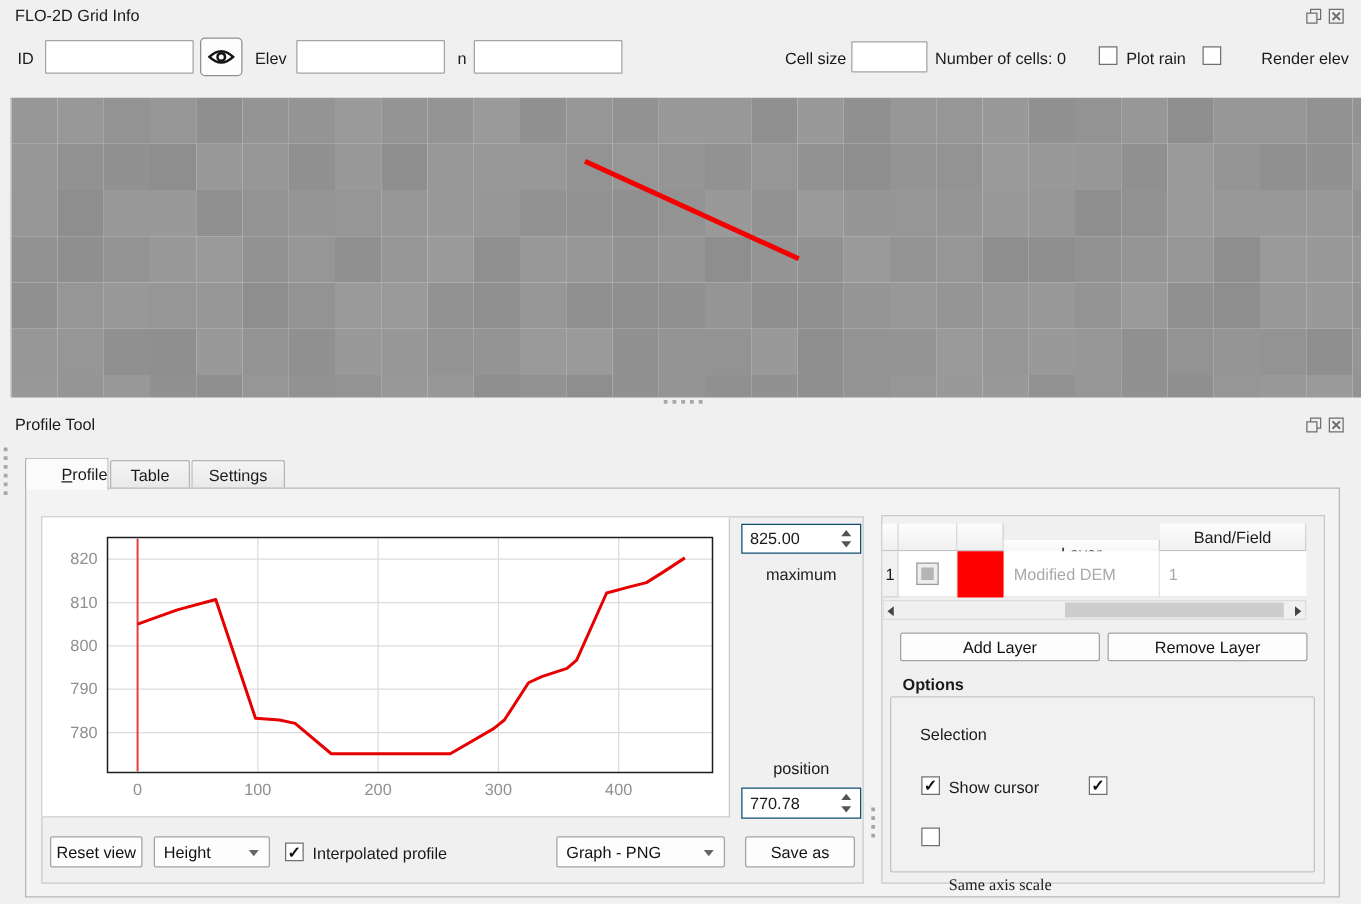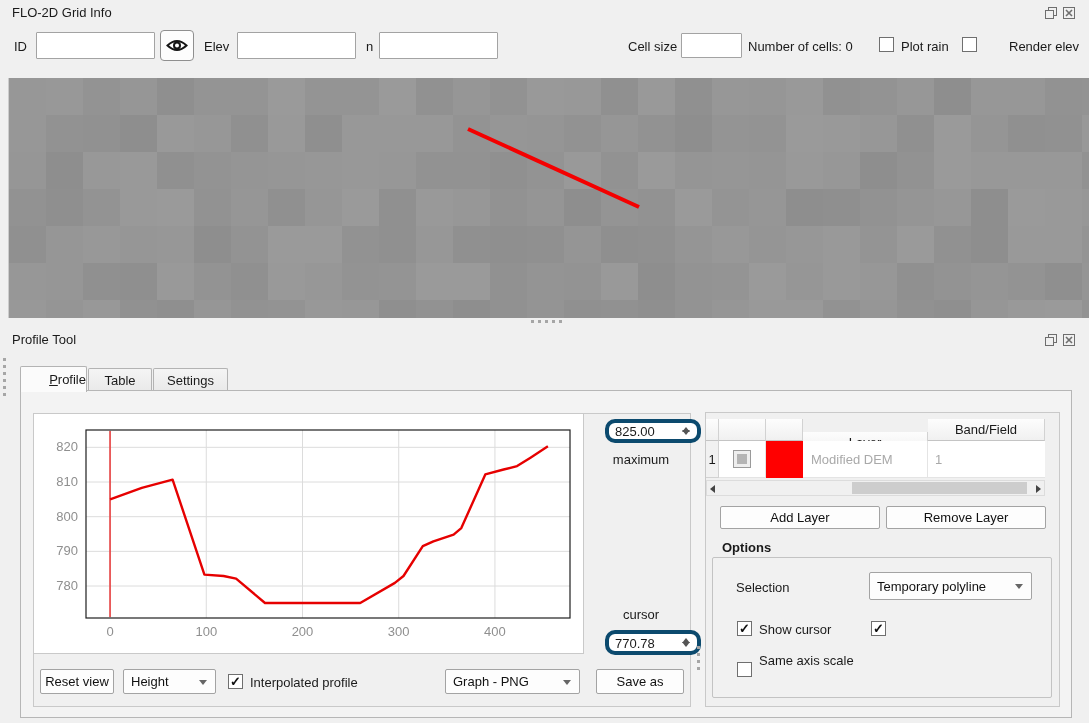--- a/index.html
+++ b/index.html
@@ -10,21 +10,21 @@
   .input{position:absolute;background:#fff;border:1px solid #a3a3a3;border-radius:1px;
          font-family:"Liberation Sans",sans-serif;font-size:13px;padding:0 4px;box-sizing:border-box;}
   .btn{position:absolute;background:#fdfdfd;border:1px solid #a3a3a3;border-radius:2px;
        display:flex;align-items:center;justify-content:center;box-sizing:border-box;color:#111;}
   .combo{position:absolute;background:#fdfdfd;border:1px solid #a3a3a3;border-radius:2px;
          display:flex;align-items:center;box-sizing:border-box;padding-left:7px;color:#111;}
   .combo .arrow{position:absolute;right:8px;top:50%;margin-top:-2px;width:0;height:0;
                 border-left:4px solid transparent;border-right:4px solid transparent;border-top:5px solid #666;}
   .cb{position:absolute;width:15px;height:15px;background:#fff;border:1px solid #6f6f6f;box-sizing:border-box;
       display:flex;align-items:center;justify-content:center;font-size:13px;font-weight:bold;color:#101010;line-height:1;}
-  .spin{position:absolute;background:#fff;border:4px solid #0c4a6e;border-radius:10px;box-sizing:border-box;margin-left:12px;}
+  .spin{position:absolute;background:#fff;border:1px solid #0c4a6e;border-radius:0;box-sizing:border-box;}
   .spin .val{position:absolute;left:6px;top:50%;transform:translateY(-50%);}
   .spin .up{position:absolute;right:7px;top:4px;width:0;height:0;border-left:4px solid transparent;
             border-right:4px solid transparent;border-bottom:5px solid #555;}
   .spin .dn{position:absolute;right:7px;bottom:4px;width:0;height:0;border-left:4px solid transparent;
             border-right:4px solid transparent;border-top:5px solid #555;}
   .dockbtn{position:absolute;width:14px;height:14px;cursor:default;}
   .tab{position:absolute;box-sizing:border-box;border:1px solid #b3b3b3;border-bottom:none;
        background:linear-gradient(#f4f4f4,#e9e9e9);display:flex;align-items:center;justify-content:center;
        border-top-left-radius:2px;border-top-right-radius:2px;}
   .tab.active{background:#fbfbfb;z-index:3;justify-content:flex-end;}
@@ -376,21 +376,21 @@
       </svg>
   </div>
 
   <div class="spin" style="left:593px;top:419px;width:96px;height:24px;z-index:2;">
     <span class="val">825.00</span>
     <span class="up"></span>
     <span class="dn"></span>
   </div>
   <div class="lbl" style="left:593px;top:452px;width:96px;text-align:center;z-index:2;">maximum</div>
 
-  <div class="lbl" style="left:593px;top:607px;width:96px;text-align:center;z-index:2;">cursor</div>
+  <div class="lbl" style="left:593px;top:607px;width:96px;text-align:center;z-index:2;">position</div>
   <div class="spin" style="left:593px;top:630px;width:96px;height:25px;z-index:2;">
     <span class="val">770.78</span>
     <span class="up"></span>
     <span class="dn"></span>
   </div>
 
   <div class="btn" style="left:40px;top:669px;width:74px;height:25px;z-index:2;">
     <span>Reset view</span>
   </div>
   <div class="combo" style="left:123px;top:669px;width:93px;height:25px;z-index:2;">
@@ -453,26 +453,22 @@
   </div>
   <div class="btn" style="left:886px;top:506px;width:160px;height:23px;z-index:3;">
     <span>Remove Layer</span>
   </div>
 
   <div class="lbl" style="left:722px;top:540px;font-weight:bold;z-index:3;">Options</div>
 
   <div class="abs" style="left:712px;top:557px;width:340px;height:141px;background:#f1f1f1;border:1px solid #c3c3c3;border-radius:2px;box-sizing:border-box;z-index:2;"></div>
 
   <div class="lbl" style="left:736px;top:580px;z-index:3;">Selection</div>
-  <div class="combo" style="left:869px;top:572px;width:163px;height:28px;z-index:3;">
-    <span>Temporary polyline</span>
-    <span class="arrow"></span>
-  </div>
 
   <span class="cb" style="left:737px;top:621px;z-index:3;">✓</span>
   <div class="lbl" style="left:759px;top:622px;z-index:3;">Show cursor</div>
 
   <span class="cb" style="left:871px;top:621px;z-index:3;">✓</span>
 
   <span class="cb" style="left:737px;top:662px;z-index:3;"></span>
-  <div class="lbl" style="left:759px;top:653px;z-index:3;">Same axis scale</div>
+  <div class="lbl" style="left:759px;top:700px;z-index:3;font-family:Liberation Serif, serif;">Same axis scale</div>
 
 </div>
 
 </body></html>

